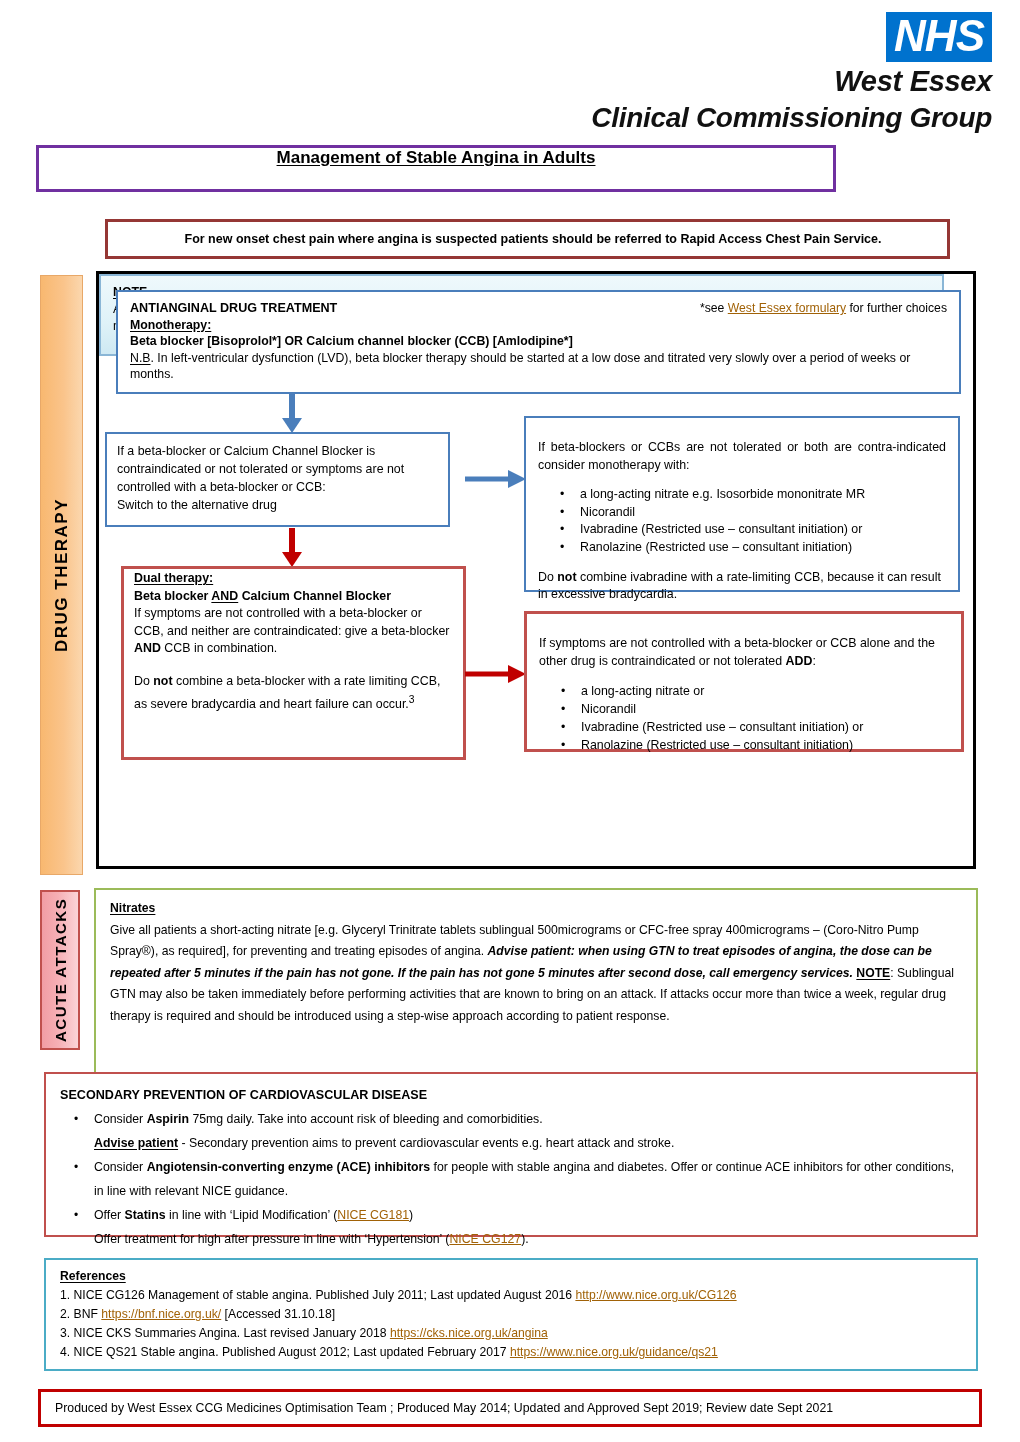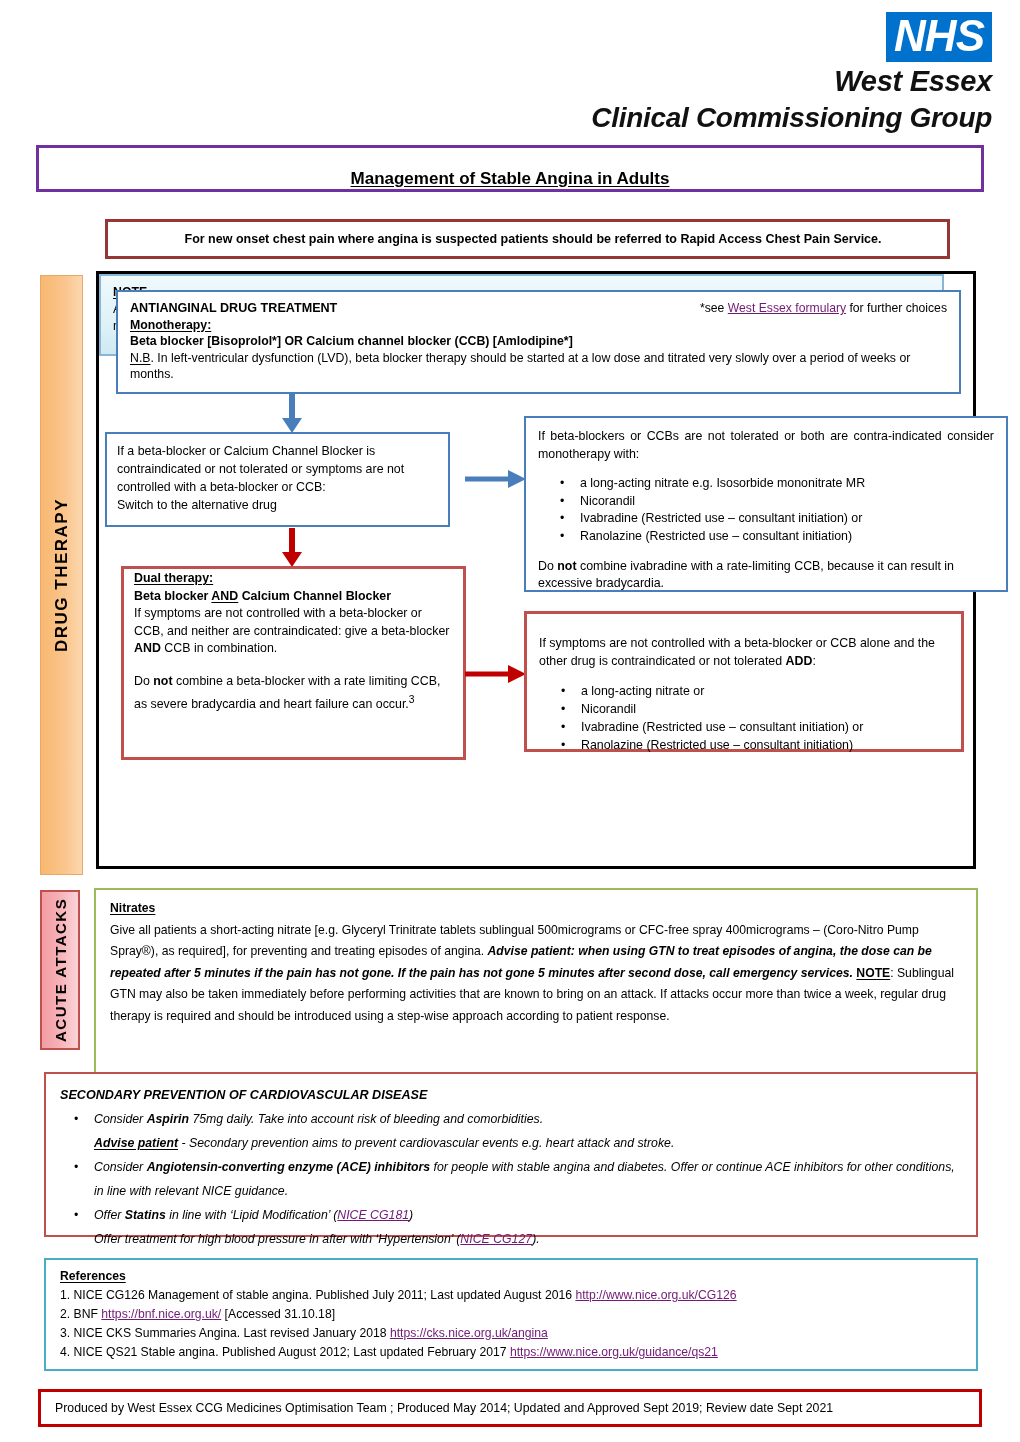--- a/index.html
+++ b/index.html
@@ -31,23 +31,23 @@
     font-weight:bold; font-style:italic;
     font-size:29px; line-height:33px;
     color:#111111;
     margin-top:3px;
     letter-spacing:-0.3px;
   }
   .logo-line.small{ font-size:28px; }
 
   
   .title-box{
-    position:absolute; left:36px; top:145px; width:948px; height:47px;
+    position:absolute; left:36px; top:145px; width:800px; height:47px;
     border:3px solid #7030A0;
-    display:flex; align-items:flex-end; justify-content:center;
+    display:flex; align-items:flex-start; justify-content:center;
     background:#ffffff;
   }
   .title-box span{
     font-size:17px; font-weight:bold; text-decoration:underline;
     text-underline-offset:2px;
   }
 
   
   .alert-box{
     position:absolute; left:105px; top:219px; width:845px; height:40px;
@@ -91,32 +91,32 @@
 
   
   .box-antianginal{
     left:17px; top:16px; width:845px; height:104px;
     padding:8px 12px 6px 12px;
     font-size:12.3px; line-height:16.5px;
   }
   .row-split{ display:flex; justify-content:space-between; align-items:baseline; }
   .hdr-bold{ font-weight:bold; font-size:12.6px; }
   .see-note{ font-size:12.2px; }
-  a.link{ color:#701a75; text-decoration:underline; }
+  a.link{ color:#a16207; text-decoration:underline; }
 
   
   .box-switch{
     left:6px; top:158px; width:345px; height:95px;
     padding:8px 10px; font-size:12.4px; line-height:18px;
   }
 
   
   .box-mono{
-    left:425px; top:142px; width:484px; height:176px;
-    padding:10px 12px; font-size:12.4px; line-height:17.6px;
+    left:425px; top:142px; width:436px; height:176px;
+    padding:21px 12px; font-size:12.4px; line-height:17.6px;
   }
   .box-mono .just{ text-align:justify; }
 
   
   .box-dual{
     left:22px; top:292px; width:345px; height:194px;
     padding:1px 10px; font-size:12.4px; line-height:17.6px;
   }
 
   
@@ -149,21 +149,21 @@
     position:absolute; left:94px; top:888px; width:884px; height:200px;
     border:2px solid #9BBB59; background:#ffffff;
     padding:8px 14px 6px 14px;
     font-size:12.2px; line-height:21.5px;
   }
 
   
   .secondary-box{
     position:absolute; left:44px; top:1072px; width:934px; height:165px;
     border:2px solid #C0504D; background:#ffffff;
-    padding:9px 14px; font-size:12.3px; line-height:24px;font-style:italic;
+    padding:9px 14px; font-size:12.3px; line-height:24px;
   }
   .secondary-box .hdr{ font-weight:bold; font-size:12.6px; }
   .secondary-box ul{ margin:0; padding-left:34px; list-style:none; }
   .secondary-box li{ position:relative; }
   .secondary-box li:before{
     content:"\2022"; position:absolute; left:-20px; top:0; font-size:12px;
   }
 
   
   .refs-box{
@@ -286,21 +286,21 @@
   <ul>
     <li>
       <span>Consider </span><b>Aspirin</b><span> 75mg daily. Take into account risk of bleeding and comorbidities.</span>
       <div><b><u>Advise patient</u></b><span> - Secondary prevention aims to prevent cardiovascular events e.g. heart attack and stroke.</span></div>
     </li>
     <li>
       <span>Consider </span><b>Angiotensin-converting enzyme (ACE) inhibitors</b><span> for people with stable angina and diabetes. Offer or continue ACE inhibitors for other conditions, in line with relevant NICE guidance.</span>
     </li>
     <li>
       <span>Offer </span><b>Statins</b><span> in line with ‘Lipid Modification’ (</span><a class="link" href="#">NICE CG181</a><span>)</span>
-      <div><span>Offer treatment for high blood pressure in after with ‘Hypertension’ (</span><a class="link" href="#">NICE CG127</a><span>).</span></div>
+      <div><span>Offer treatment for high after pressure in line with ‘Hypertension’ (</span><a class="link" href="#">NICE CG127</a><span>).</span></div>
     </li>
   </ul>
 </div>
 
 <div class="refs-box">
   <div><b><u>References</u></b></div>
   <div><span>1. NICE CG126 Management of stable angina. Published July 2011; Last updated August 2016 </span><a class="link" href="#">http://www.nice.org.uk/CG126</a><span></span></div>
   <div><span>2. BNF </span><a class="link" href="#">https://bnf.nice.org.uk/</a><span> [Accessed 31.10.18]</span></div>
   <div><span>3. NICE CKS Summaries Angina. Last revised January 2018 </span><a class="link" href="#">https://cks.nice.org.uk/angina</a><span></span></div>
   <div><span>4. NICE QS21 Stable angina. Published August 2012; Last updated February 2017 </span><a class="link" href="#">https://www.nice.org.uk/guidance/qs21</a><span></span></div>

